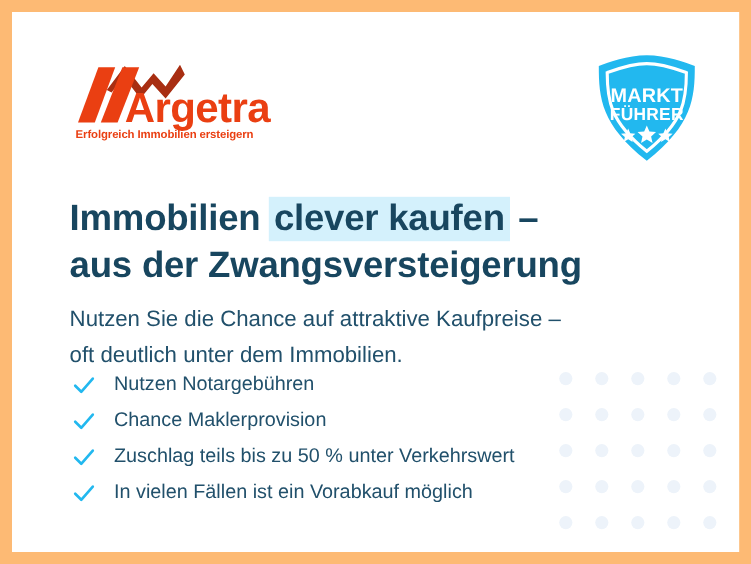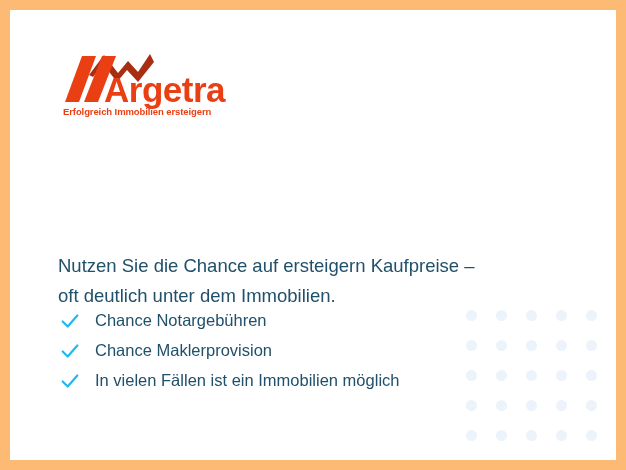--- a/index.html
+++ b/index.html
@@ -178,42 +178,65 @@
 
         <path d="M26 54 L44 8 L58 8 L40 54 Z" fill="#ea3f12"></path>
         <path d="M7 54 L24 8 L38 8 L21 54 Z" fill="#ea3f12"></path>
 
         <text x="46" y="54" font-family="'Liberation Sans', sans-serif" font-size="35" font-weight="bold" fill="#ea3f12" letter-spacing="-0.5">Argetra</text>
 
         <text x="5" y="67" font-family="'Liberation Sans', sans-serif" font-size="9.5" font-weight="bold" fill="#ea3f12" letter-spacing="-0.1">Erfolgreich Immobilien ersteigern</text>
       </svg>
     </div>
 
-
+    <div class="badge">
+      <svg width="96" height="96" viewBox="0 0 96 96" xmlns="http://www.w3.org/2000/svg">
+        <path d="M48 4 C 64 4, 80 10, 88 13 C 88 40, 86 62, 48 92 C 10 62, 8 40, 8 13 C 16 10, 32 4, 48 4 Z" fill="#22b8ef"></path>
+        <path d="M48 11 C 61 11, 74 16, 81 18.5 C 81 41, 79 59, 48 84 C 17 59, 15 41, 15 18.5 C 22 16, 35 11, 48 11 Z" fill="none" stroke="#ffffff" stroke-width="2.6"></path>
+        <text x="48" y="43" text-anchor="middle" font-family="'Liberation Sans', sans-serif" font-size="16.5" font-weight="bold" fill="#ffffff" letter-spacing="0.2">MARKT</text>
+        <text x="48" y="58" text-anchor="middle" font-family="'Liberation Sans', sans-serif" font-size="14.5" font-weight="bold" fill="#ffffff" letter-spacing="0.2">FÜHRER</text>
+        <g fill="#ffffff">
+          <path d="M32.5 65 L34.2 69 L38.5 69.4 L35.3 72.2 L36.2 76.4 L32.5 74.1 L28.8 76.4 L29.7 72.2 L26.5 69.4 L30.8 69 Z"></path>
+          <path d="M48 62.5 L50.2 67.6 L55.7 68.1 L51.6 71.7 L52.8 77.1 L48 74.2 L43.2 77.1 L44.4 71.7 L40.3 68.1 L45.8 67.6 Z"></path>
+          <path d="M63.5 65 L65.2 69 L69.5 69.4 L66.3 72.2 L67.2 76.4 L63.5 74.1 L59.8 76.4 L60.7 72.2 L57.5 69.4 L61.8 69 Z"></path>
+        </g>
+      </svg>
+    </div>
+
+    <h1 class="headline">
+      <span>Immobilien </span><span class="hl">clever kaufen</span><span> –</span>
+      <span class="line2">aus der Zwangsversteigerung</span>
+    </h1>
 
     <p class="sub">
-      <span>Nutzen Sie die Chance auf ersteigern Kaufpreise –</span>
+      <span>Nutzen Sie die Chance auf attraktive Kaufpreise –</span>
       <span>oft deutlich unter dem Immobilien.</span>
     </p>
 
     <ul class="bullets">
       <li>
         <svg class="check" viewBox="0 0 24 24">
           <path d="M4 12.5 L9.5 18 L20 6" fill="none" stroke="#22b8ef" stroke-width="2.4" stroke-linecap="round" stroke-linejoin="round"></path>
         </svg>
-        <span class="txt">Chance Notargebühren</span>
+        <span class="txt">Nutzen Notargebühren</span>
       </li>
       <li>
         <svg class="check" viewBox="0 0 24 24">
           <path d="M4 12.5 L9.5 18 L20 6" fill="none" stroke="#22b8ef" stroke-width="2.4" stroke-linecap="round" stroke-linejoin="round"></path>
         </svg>
         <span class="txt">Chance Maklerprovision</span>
       </li>
       <li>
         <svg class="check" viewBox="0 0 24 24">
           <path d="M4 12.5 L9.5 18 L20 6" fill="none" stroke="#22b8ef" stroke-width="2.4" stroke-linecap="round" stroke-linejoin="round"></path>
         </svg>
-        <span class="txt">In vielen Fällen ist ein Immobilien möglich</span>
+        <span class="txt">Zuschlag teils bis zu 50 % unter Verkehrswert</span>
+      </li>
+      <li>
+        <svg class="check" viewBox="0 0 24 24">
+          <path d="M4 12.5 L9.5 18 L20 6" fill="none" stroke="#22b8ef" stroke-width="2.4" stroke-linecap="round" stroke-linejoin="round"></path>
+        </svg>
+        <span class="txt">In vielen Fällen ist ein Vorabkauf möglich</span>
       </li>
     </ul>
 
   </div>
 </div>
 
 </body></html>

